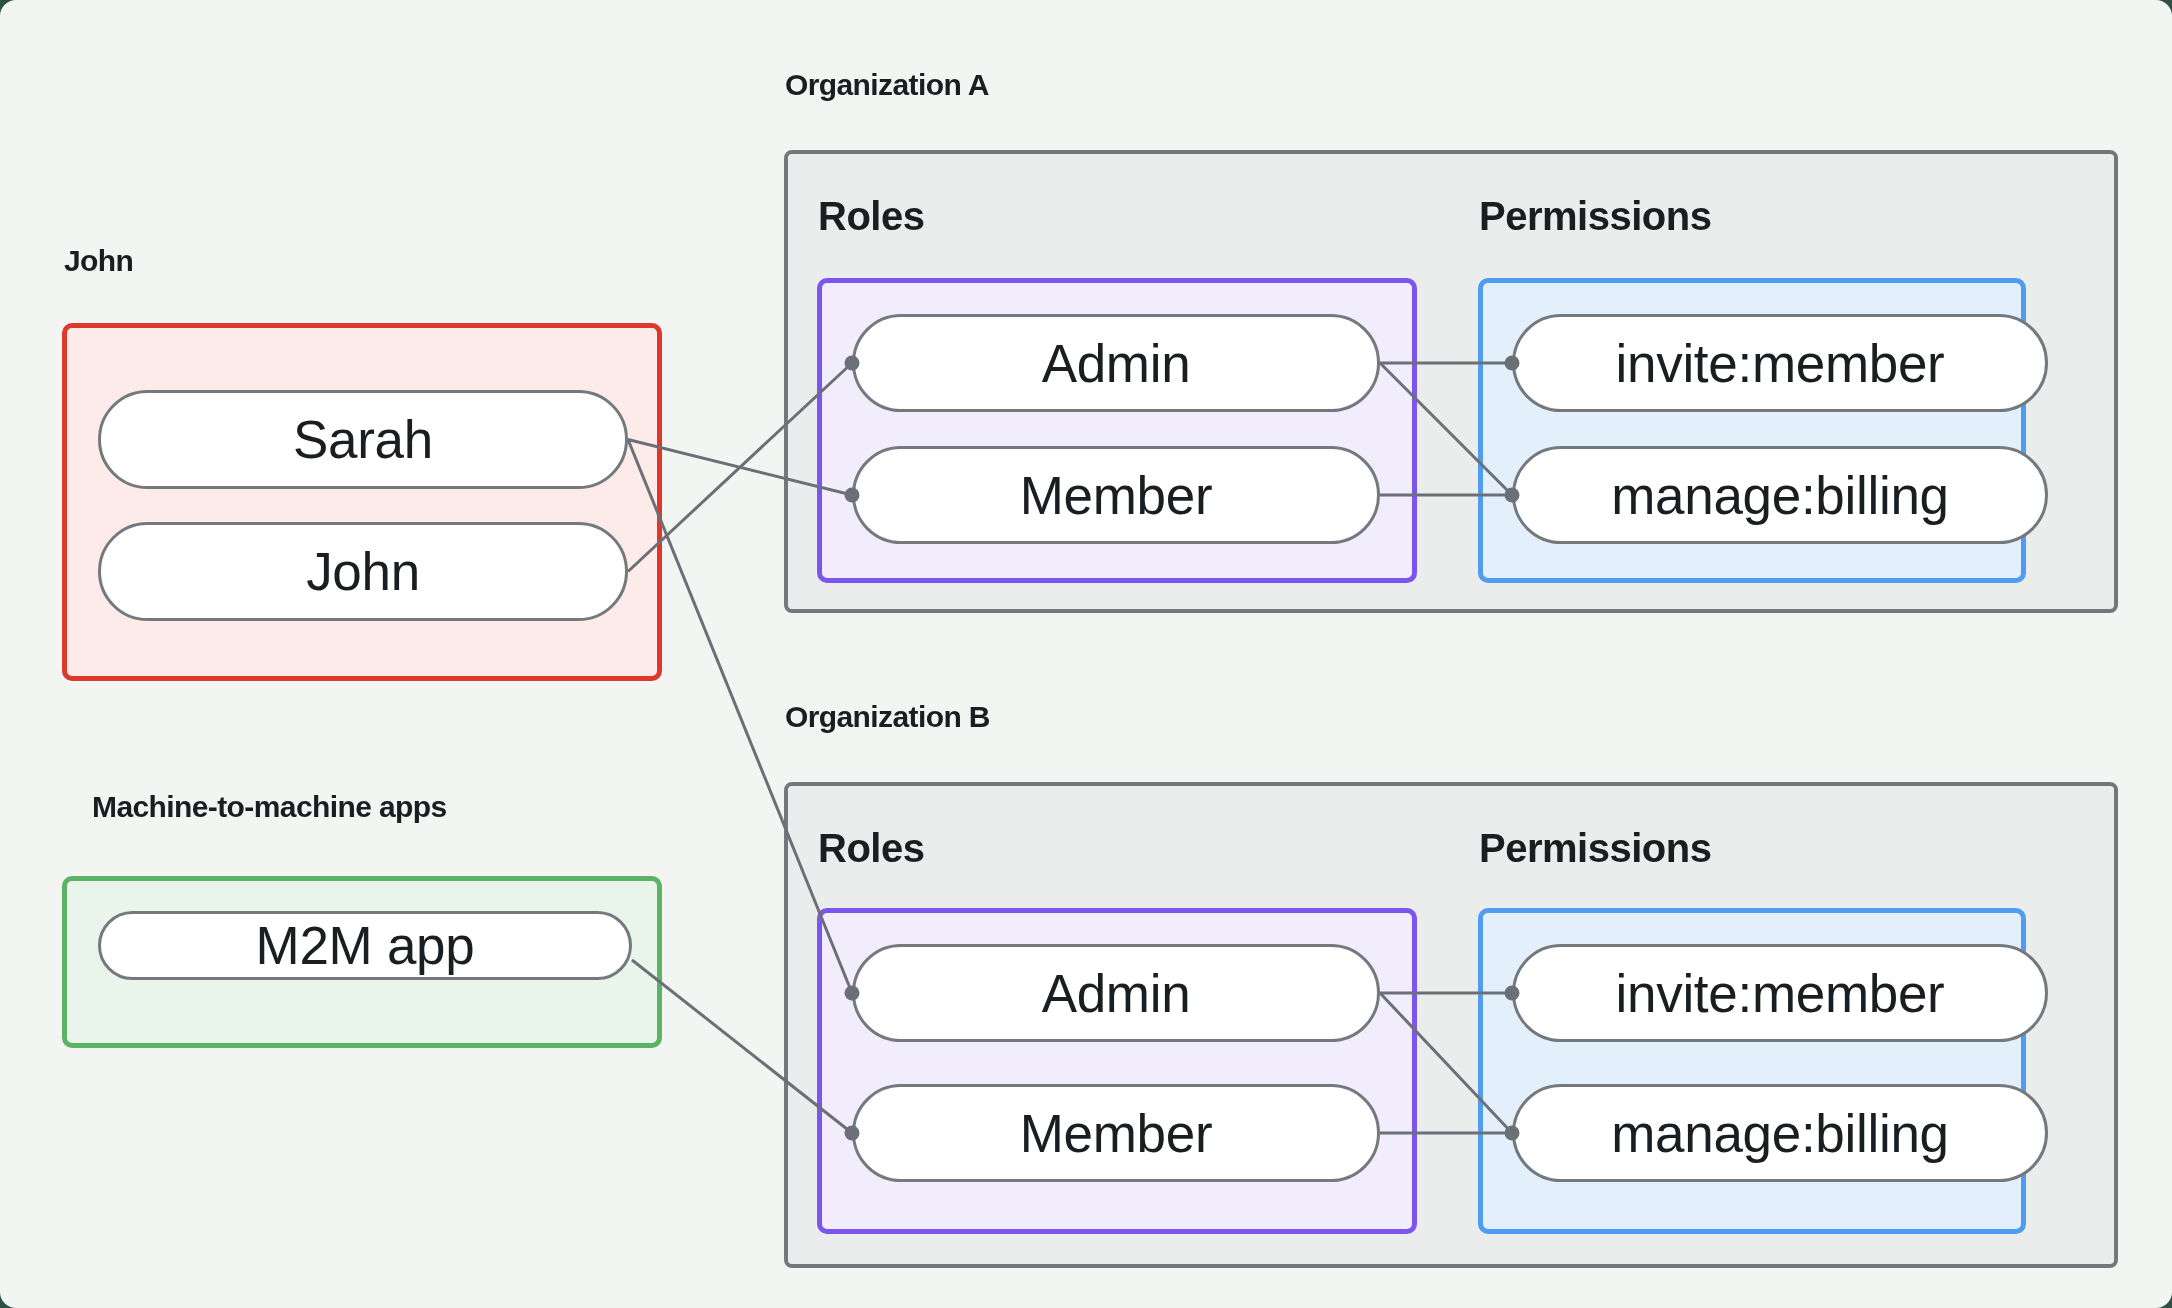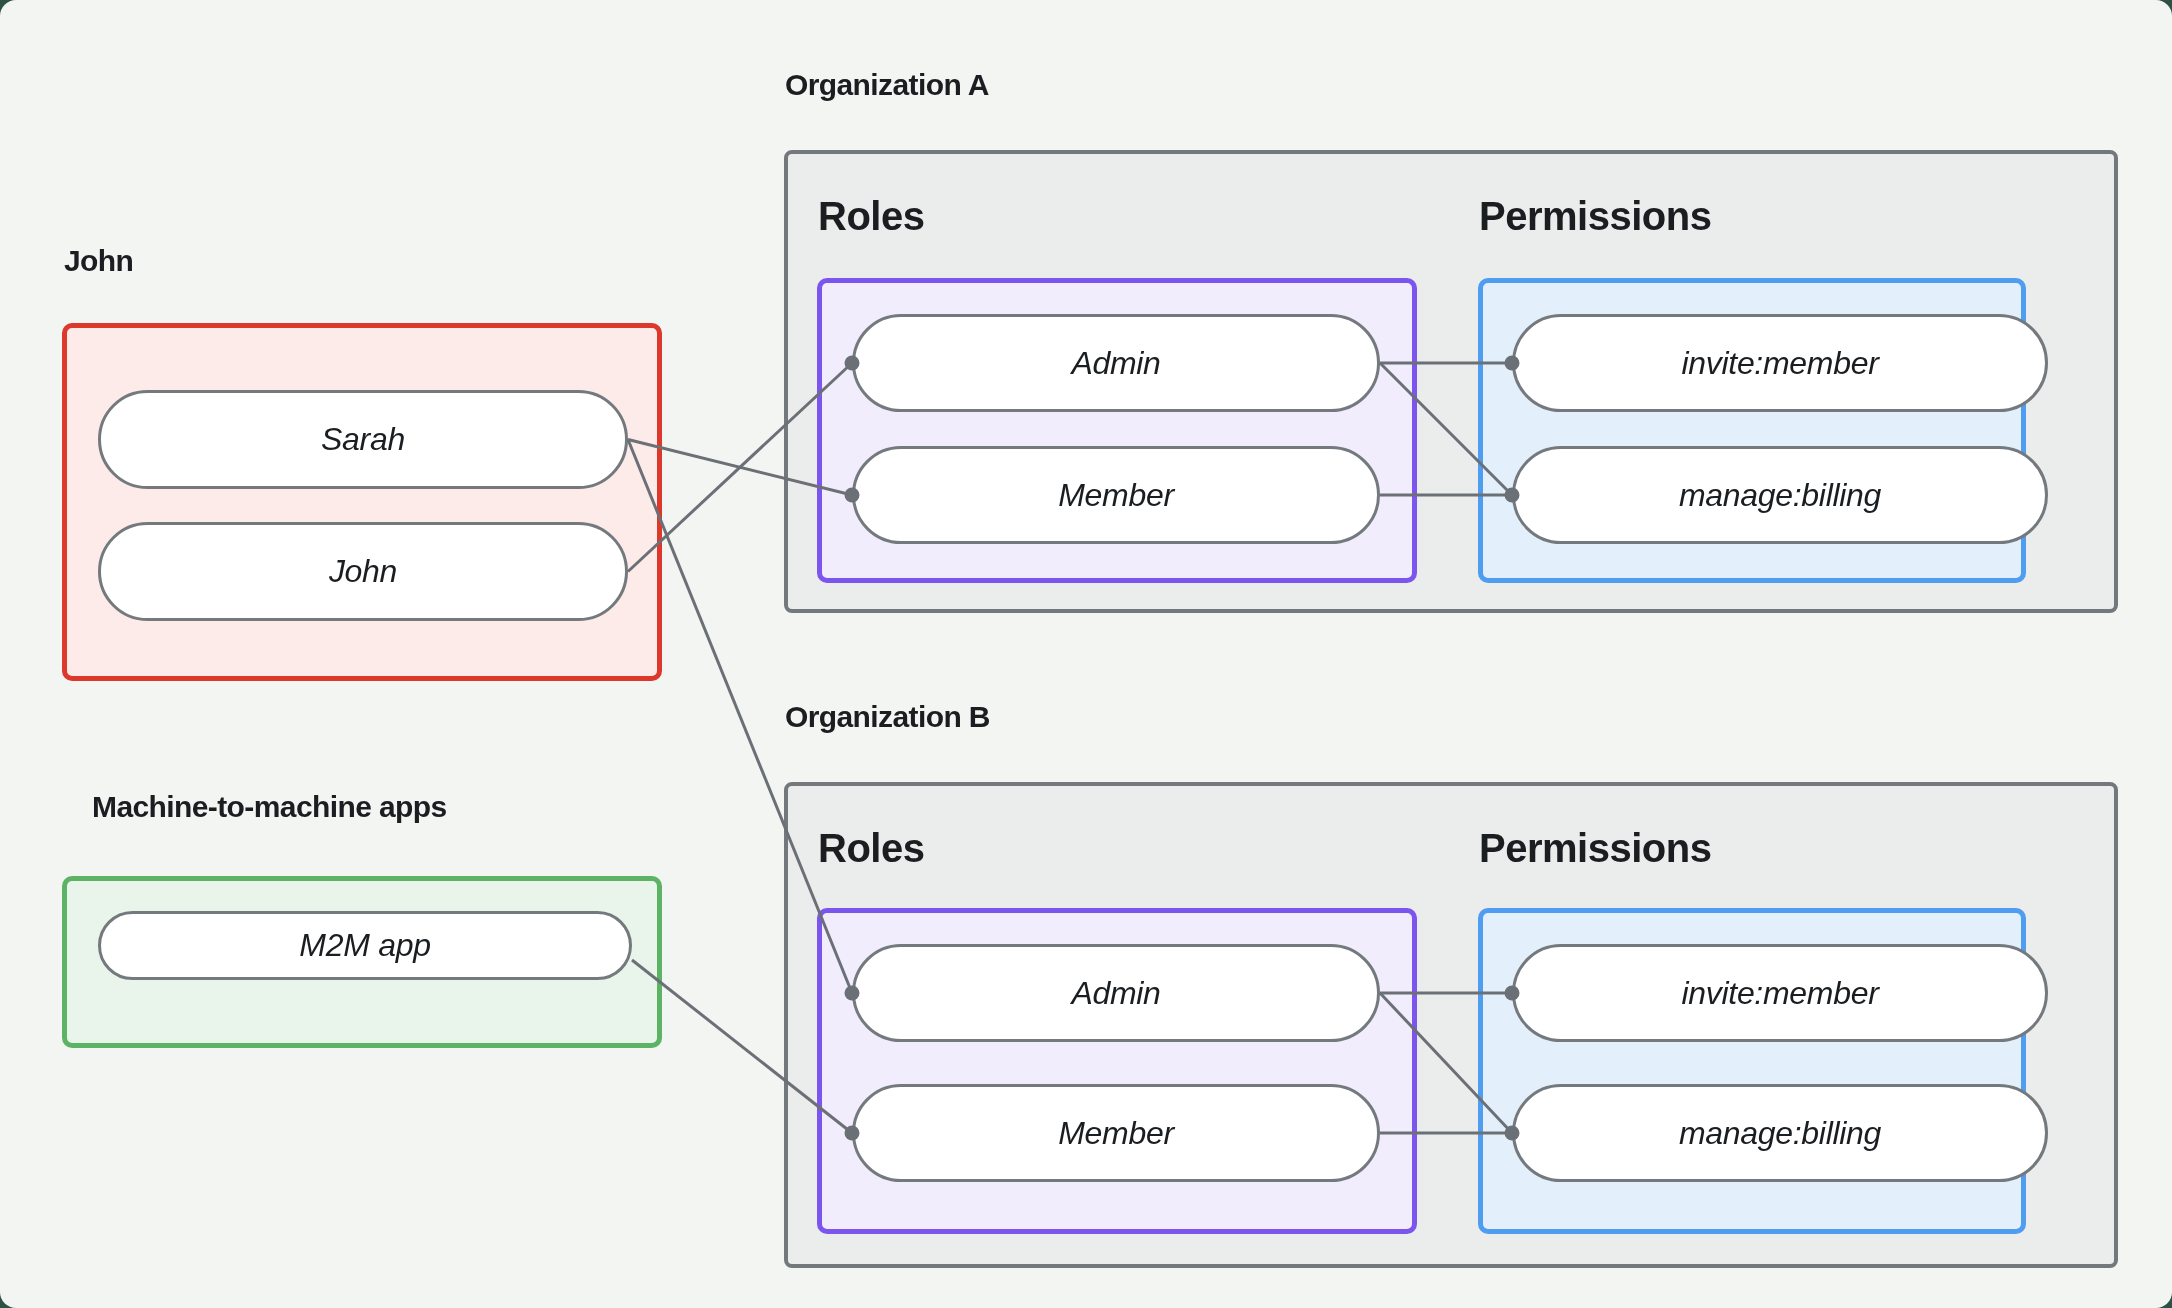--- a/index.html
+++ b/index.html
@@ -33,21 +33,21 @@
   .roles-box{left:29px;width:600px;border:5px solid var(--roles-border,#7c55ee);
              background:var(--roles-fill,#f2edfc);}
   .permissions-box{left:690px;width:548px;border:5px solid var(--permissions-border,#4f9df0);
                    background:var(--permissions-fill,#e3f0fc);}
   #org-a .inner-box{top:124px;height:305px;}
   #org-b .inner-box{top:122px;height:326px;}
 
   .pill{position:absolute;box-sizing:border-box;background:var(--pill-fill,#ffffff);
         border:3px solid var(--pill-border,#74797e);border-radius:70px;
         display:flex;align-items:center;justify-content:center;
-        font-size:32px;color:var(--text,#1b1e21);letter-spacing:-0.3px;font-style:italic;}
+        font-size:53px;color:var(--text,#1b1e21);letter-spacing:-0.3px;}
   
   #pill-sarah{left:31px;top:62px;width:530px;height:99px;}
   #pill-john{left:31px;top:194px;width:530px;height:99px;}
   #pill-m2m{left:31px;top:30px;width:534px;height:69px;}
   
   .role-pill{left:30px;width:528px;height:98px;}
   .perm-pill{left:29px;width:536px;height:98px;}
   .row1{top:31px;}
   #org-a .row2{top:163px;}
   #org-b .row2{top:171px;}

